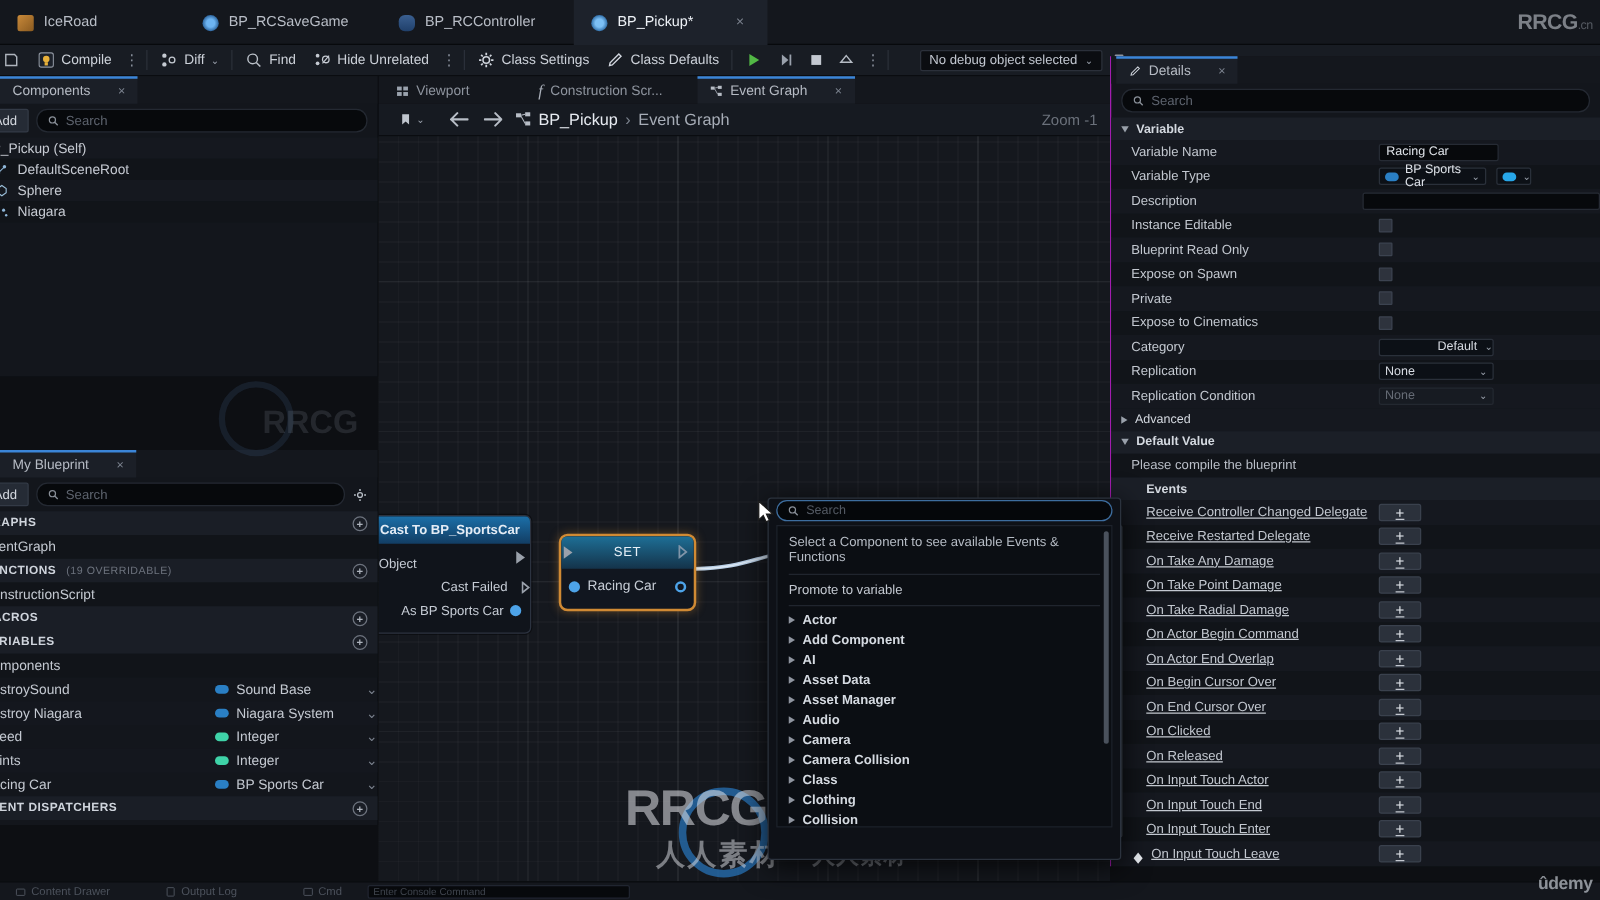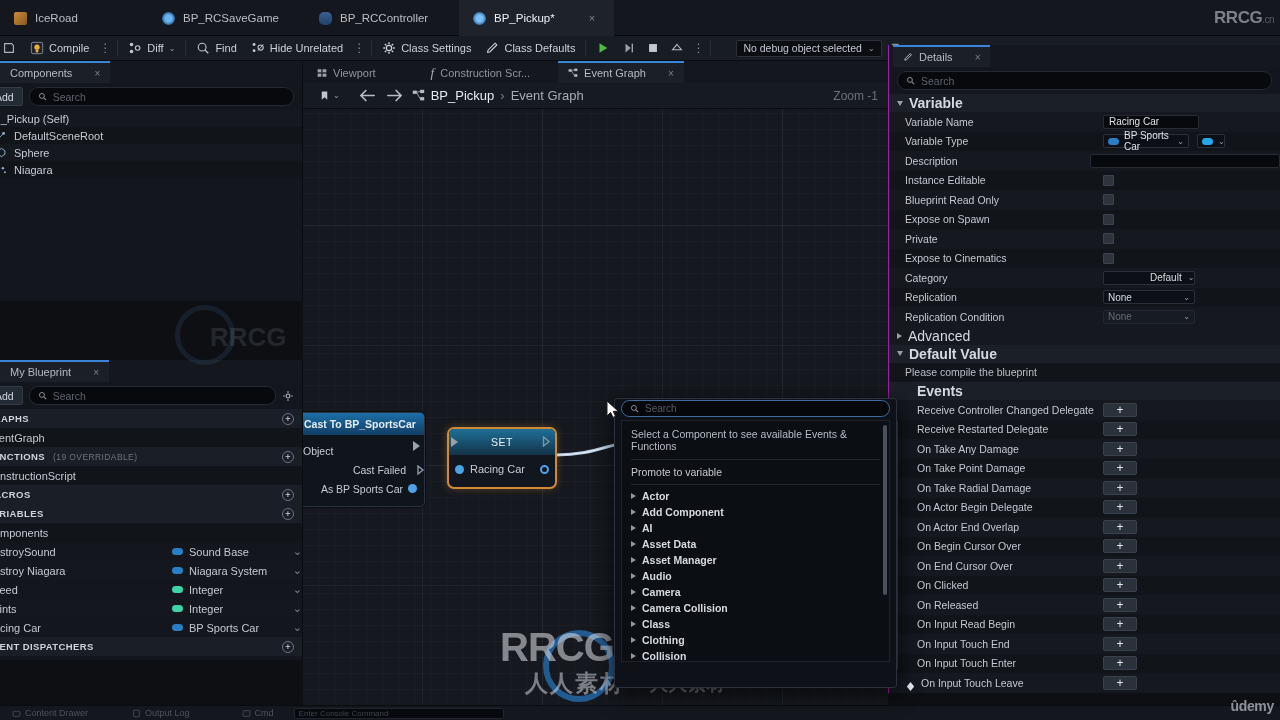--- a/index.html
+++ b/index.html
@@ -202,21 +202,21 @@
   .cm-scroll { position:absolute; right:2px; top:4px; width:4px; height:170px; background:#4a515c; border-radius:2px; }
 
   
   #details-panel {
     position:absolute; left:888px; top:45px; width:392px; height:648px;
     background:#13161c; border-left:1px solid #a21caf;
   }
   #details-panel .searchwrap { padding:4px 8px; }
   .sec-head {
     display:flex; align-items:center; gap:6px; height:18px;
-    padding-left:8px; background:#1b1f27; font-size:14px; font-weight:bold; color:#d4d9e0;
+    padding-left:8px; background:#1b1f27; font-size:10px; font-weight:bold; color:#d4d9e0;
   }
   .tri-d { width:0;height:0;border-top:5px solid #99a0aa;border-left:3.5px solid transparent;border-right:3.5px solid transparent;flex:none;}
   .tri-rr { width:0;height:0;border-left:5px solid #99a0aa;border-top:3.5px solid transparent;border-bottom:3.5px solid transparent;flex:none;}
   .prop {
     display:flex; align-items:center; height:19.5px; font-size:10.5px; color:#c3c8d0;
   }
   .prop:nth-child(odd){ background:#15181f; }
   .prop:nth-child(even){ background:#111419; }
   .prop .lbl { width:214px; padding-left:16px; }
   .prop .val { flex:1; display:flex; align-items:center; }
@@ -228,21 +228,21 @@
     display:flex; align-items:center; justify-content:space-between; gap:6px;
     padding:0 4px; font-size:10px; color:#d7dbe2; width:92px;
   }
   .combo.disabled { color:#666c76; background:#171b22; border-color:#232830; }
   .typecombo {
     height:14px; background:#0c1016; border:1px solid #2a303a; border-radius:2px;
     display:flex; align-items:center; gap:5px; padding:0 4px; font-size:10px; color:#dfe3e9; width:86px;
   }
   .typecombo2 { width:28px; justify-content:space-between;}
   .plain { padding-left:16px; font-size:10.5px; color:#b9bec7; }
-  .evt { display:flex; align-items:center; height:19.5px; font-size:10.5px; color:#c3c8d0; }
+  .evt { display:flex; align-items:center; height:19.5px; font-size:10.5px; color:#c3c8d0;text-decoration:underline; }
   .evt:nth-child(odd){ background:#15181f; }
   .evt:nth-child(even){ background:#111419; }
   .evt .lbl { width:214px; padding-left:28px; }
   .addsq {
     width:34px; height:14px; background:#2b313b; border:1px solid #3a414d; border-radius:2px;
     color:#e2e6eb; font-size:12px; line-height:12px; text-align:center;
   }
   .det-scroll { position:absolute; left:894px; top:420px; width:4px; height:250px; background:#3b424d; border-radius:2px; }
 
   
@@ -869,21 +869,21 @@
     </div>
     <div class="evt">
       <span class="lbl">On Take Point Damage</span>
       <span class="addsq">+</span>
     </div>
     <div class="evt">
       <span class="lbl">On Take Radial Damage</span>
       <span class="addsq">+</span>
     </div>
     <div class="evt">
-      <span class="lbl">On Actor Begin Delegate</span>
+      <span class="lbl">On Actor Begin Command</span>
       <span class="addsq">+</span>
     </div>
     <div class="evt">
       <span class="lbl">On Actor End Overlap</span>
       <span class="addsq">+</span>
     </div>
     <div class="evt">
       <span class="lbl">On Begin Cursor Over</span>
       <span class="addsq">+</span>
     </div>
@@ -893,21 +893,21 @@
     </div>
     <div class="evt">
       <span class="lbl">On Clicked</span>
       <span class="addsq">+</span>
     </div>
     <div class="evt">
       <span class="lbl">On Released</span>
       <span class="addsq">+</span>
     </div>
     <div class="evt">
-      <span class="lbl">On Input Read Begin</span>
+      <span class="lbl">On Input Touch Actor</span>
       <span class="addsq">+</span>
     </div>
     <div class="evt">
       <span class="lbl">On Input Touch End</span>
       <span class="addsq">+</span>
     </div>
     <div class="evt">
       <span class="lbl">On Input Touch Enter</span>
       <span class="addsq">+</span>
     </div>

